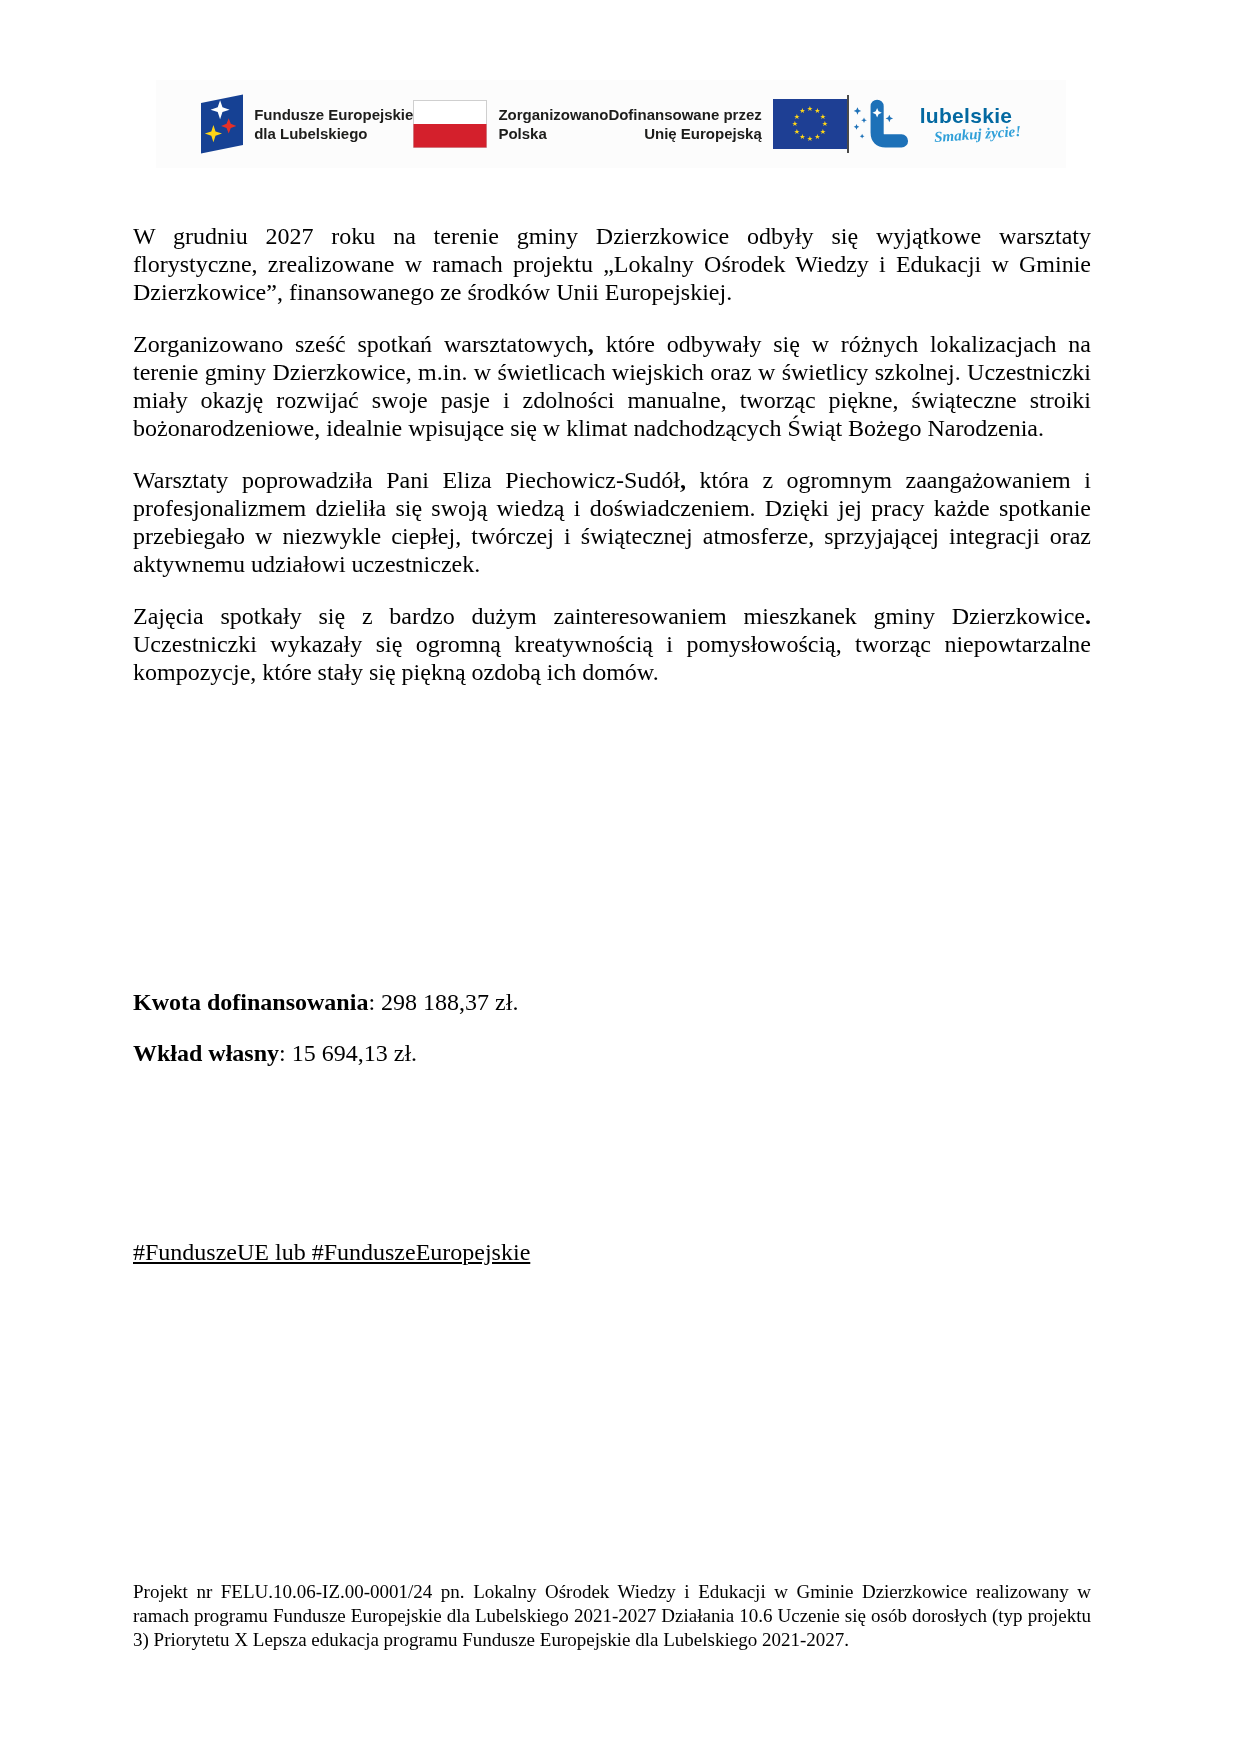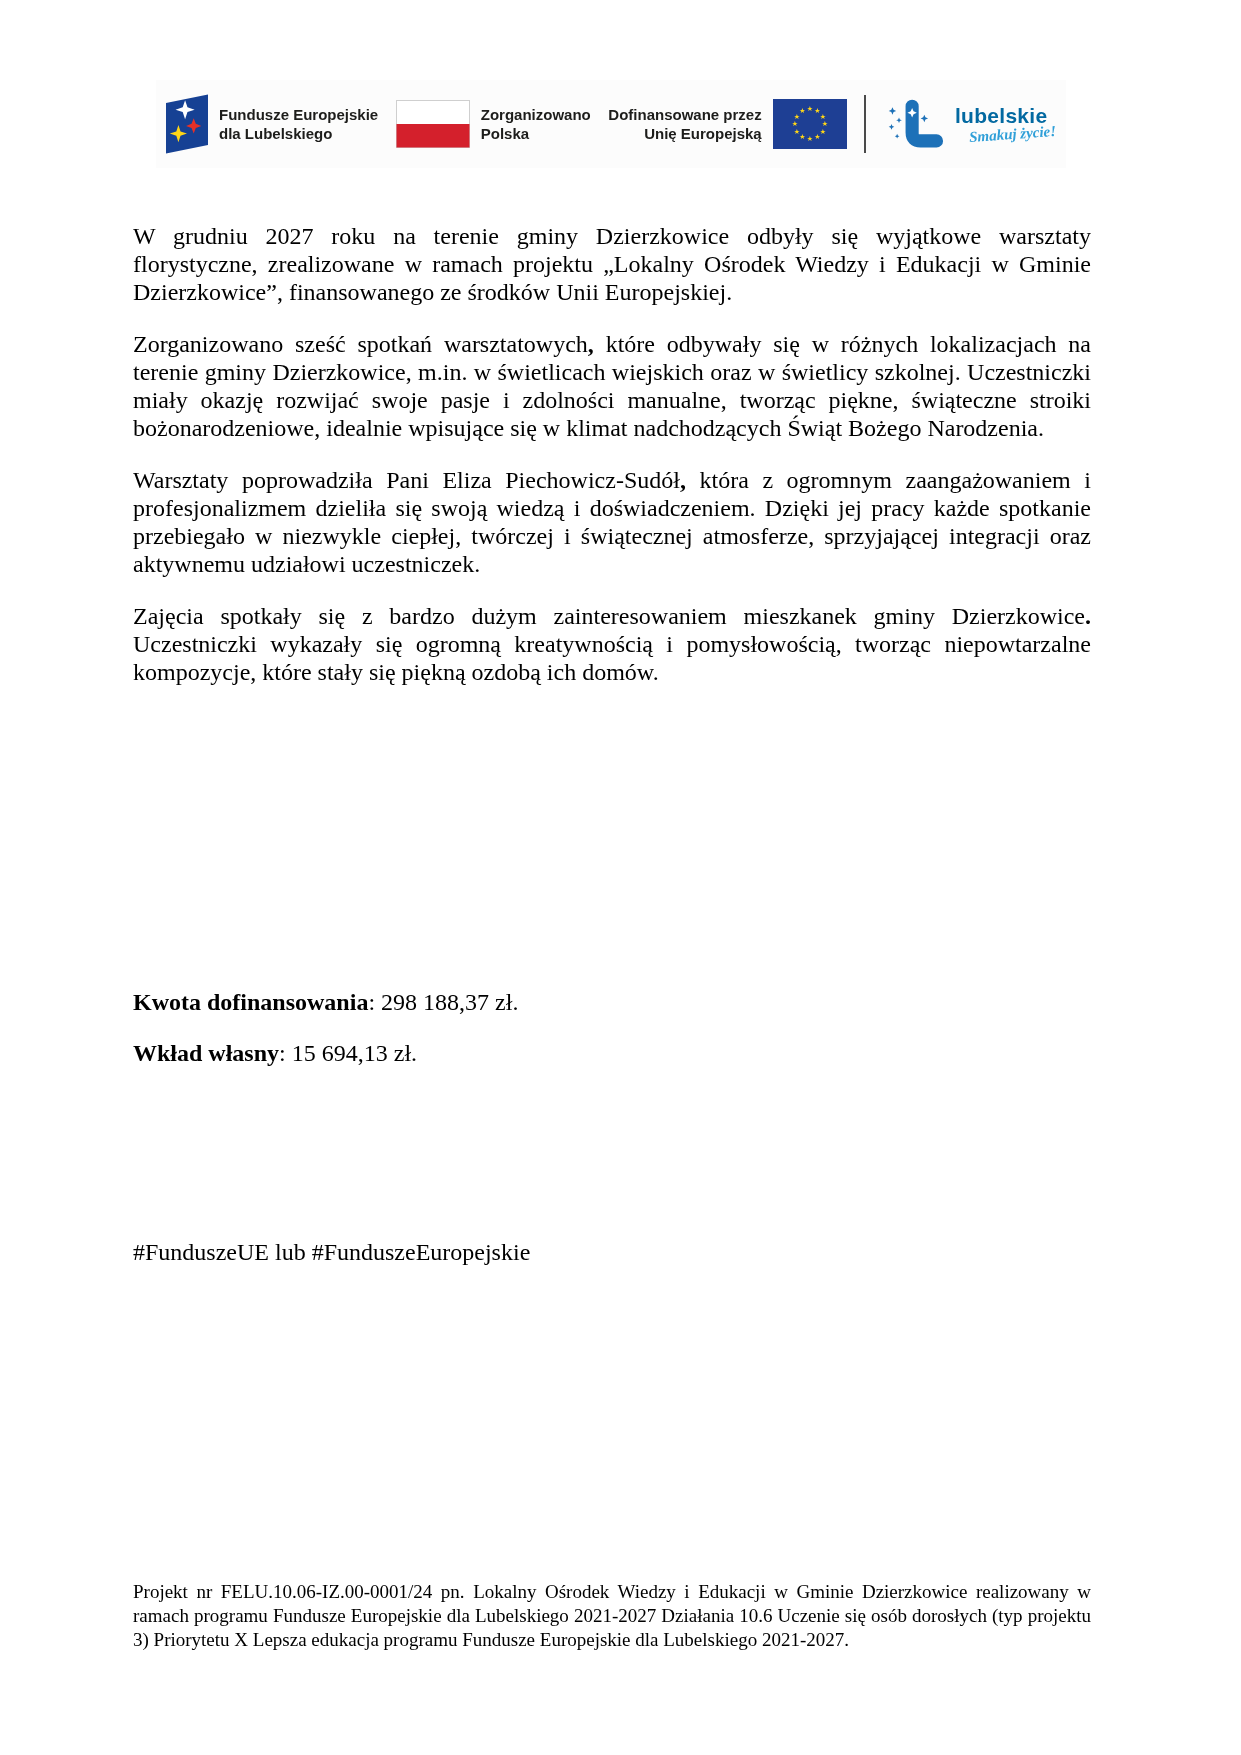--- a/index.html
+++ b/index.html
@@ -4,21 +4,21 @@
 <style>
   html,body{margin:0;padding:0;background:#e9e9e9;}
   .page{
     position:relative;width:1241px;height:1755px;margin:0 auto;
     background:#ffffff;overflow:hidden;
     font-family:"Liberation Serif", serif;color:#000;
   }
   
   .logo-strip{
     position:absolute;left:156px;top:80px;width:910px;height:88px;
-    display:flex;align-items:center;justify-content:space-between;
+    display:flex;align-items:center;justify-content:center;
     background:#fcfcfc;padding:0 10px;box-sizing:border-box;
   }
   .logo{display:flex;align-items:center;gap:11px;}
   .logo-text{
     font-family:"Liberation Sans", sans-serif;font-weight:700;
     font-size:15px;line-height:19px;color:#1d1d1b;
   }
   .logo-text.right{text-align:right;}
   .divider{width:2px;height:58px;background:#4a4a4a;}
   .lub-text{display:flex;flex-direction:column;align-items:flex-start;}
@@ -38,21 +38,21 @@
   }
   .content p{margin:0 0 24px 0;}
   .b{font-weight:bold;}
   .financials{
     position:absolute;left:133px;top:988px;width:958px;
     font-size:24px;line-height:28px;
   }
   .financials p{margin:0 0 23px 0;}
   .hashtags{
     position:absolute;left:133px;top:1238px;width:958px;
-    font-size:24px;line-height:28px;margin:0;
+    font-size:24px;line-height:28px;margin:0;text-decoration:underline;
   }
   .footnote{
     position:absolute;left:133px;top:1580px;width:958px;
     font-size:19px;line-height:24px;text-align:justify;margin:0;
   }
 </style>
 </head>
 <body>
 
 <div class="page">

